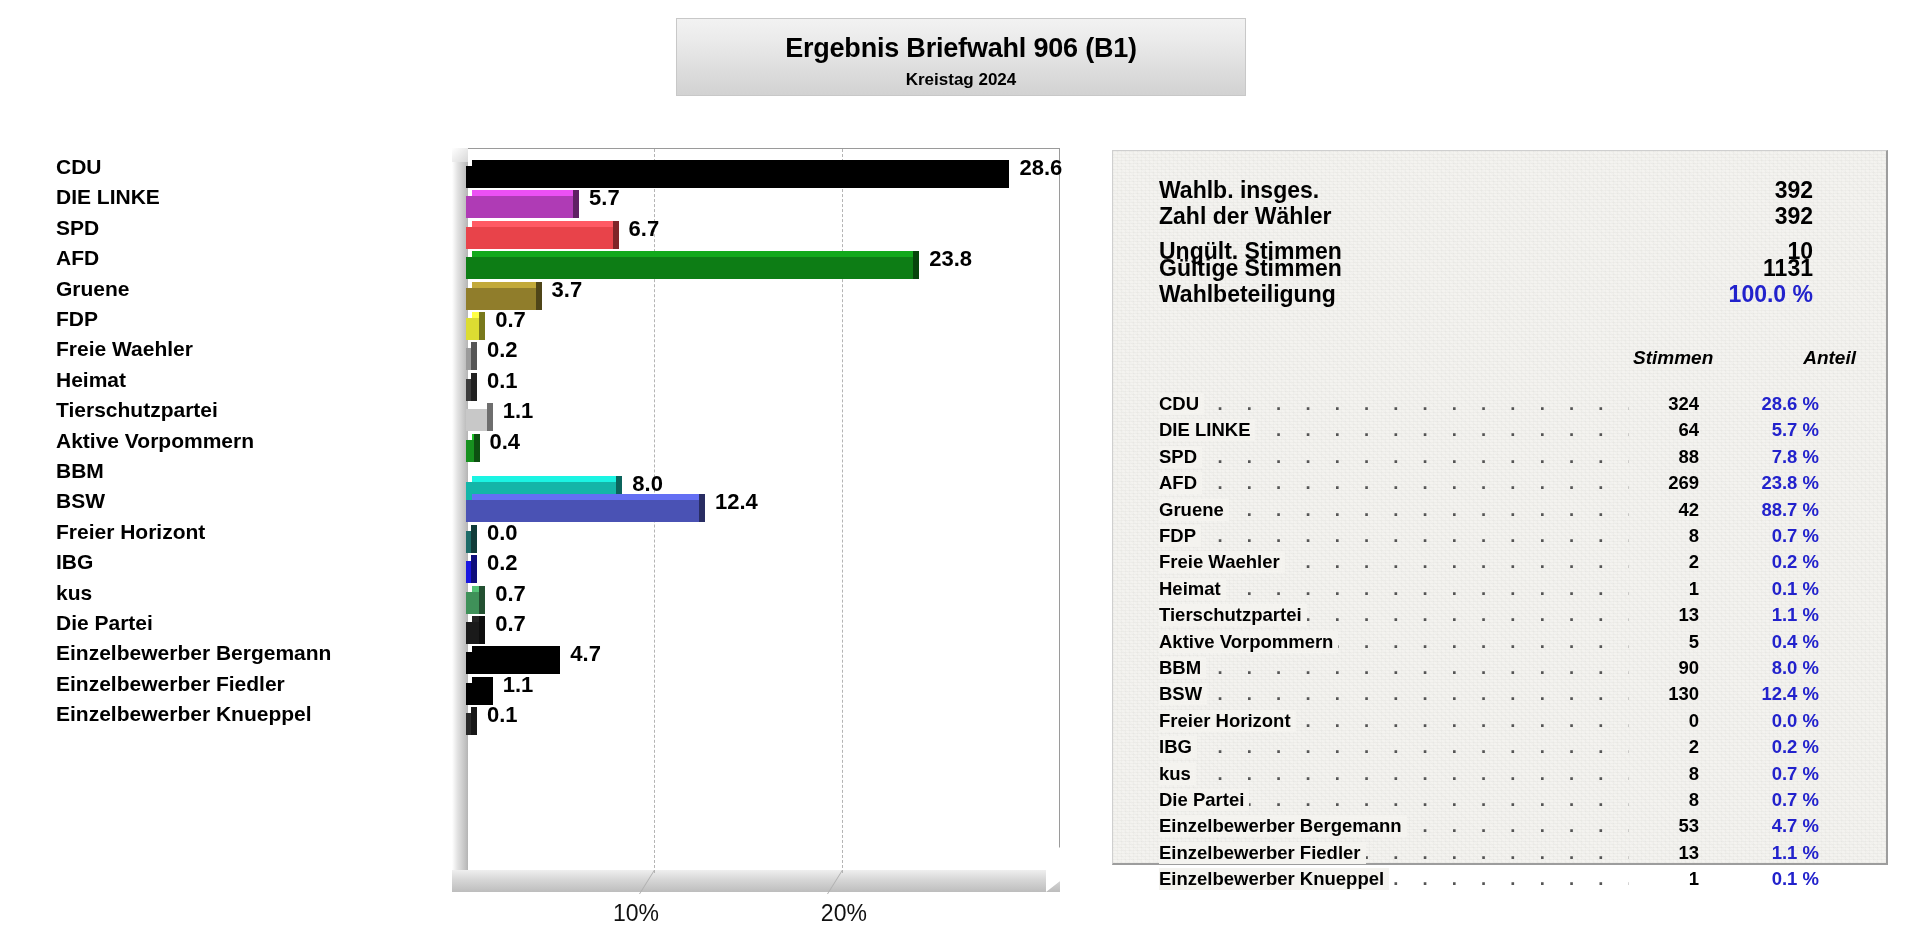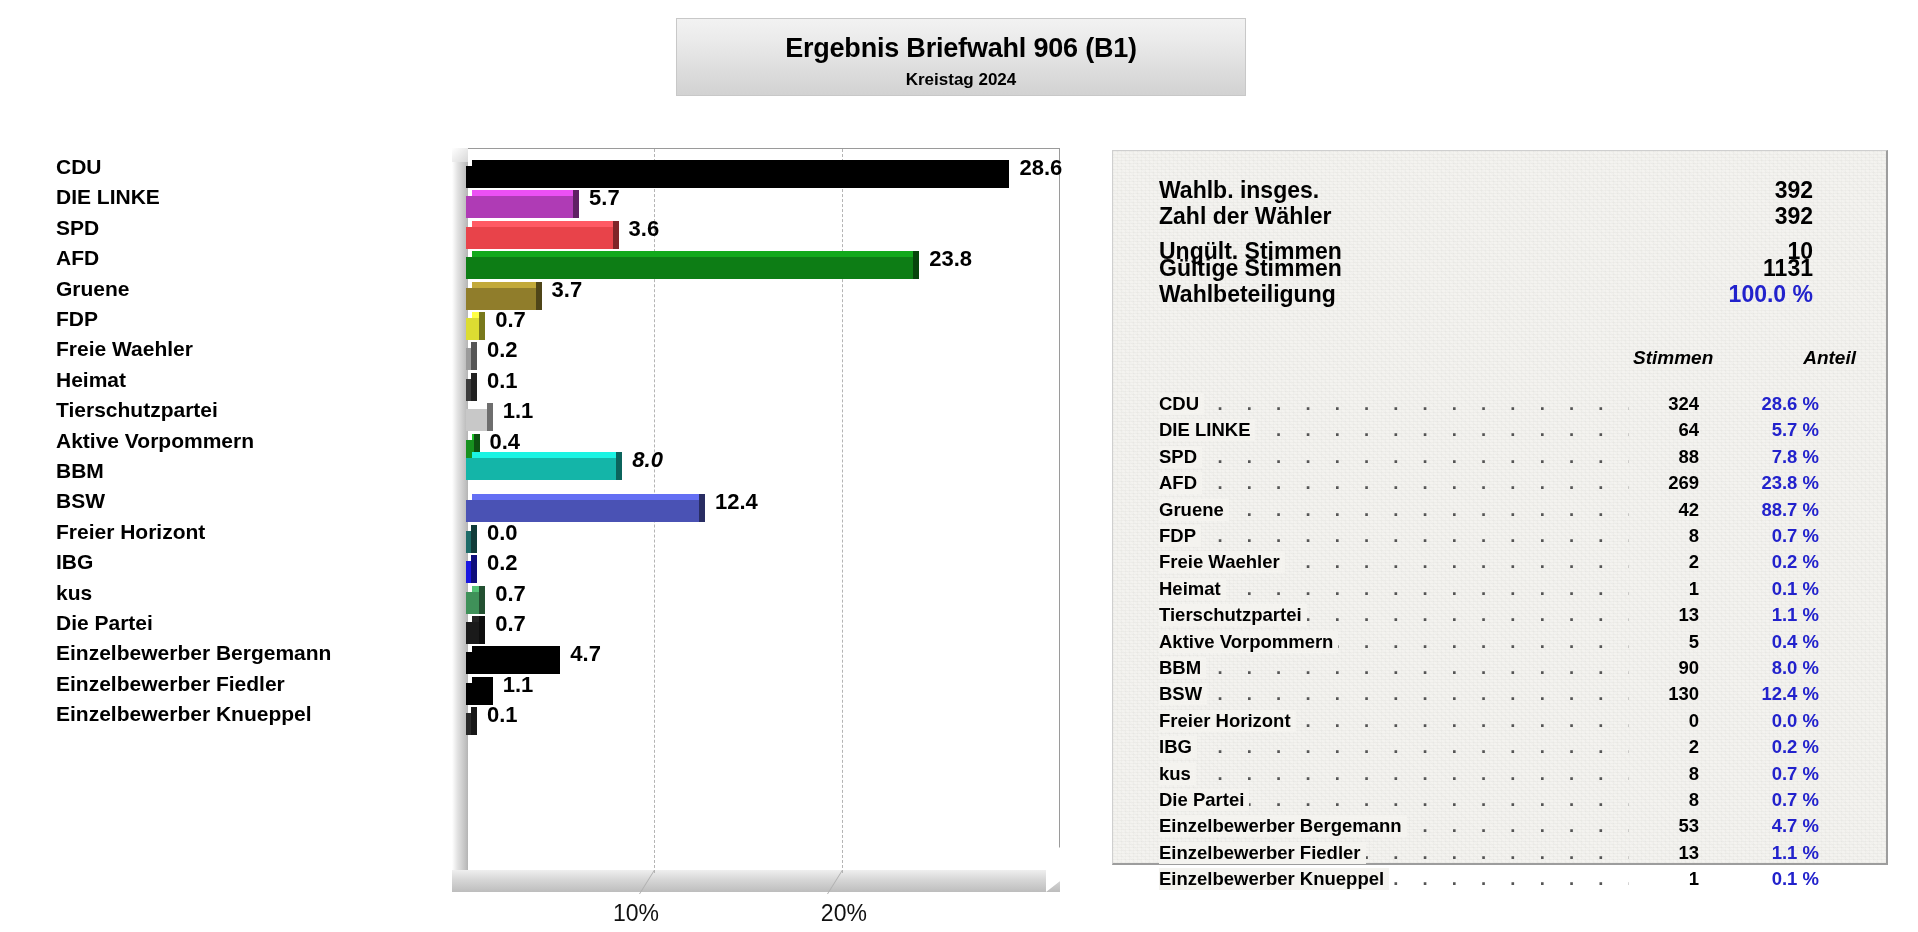--- a/index.html
+++ b/index.html
@@ -358,21 +358,21 @@
             <div class="bar-side" style="background: rgb(96, 32, 100);"></div>
           </div>
           <div class="bar-value" style="left: 137.124px;">5.7</div>
         </div>
         <div class="bar-row" style="top: 64.8px;">
           <div class="bar3d" style="width: 146.59px;">
             <div class="bar-top" style="background: rgb(255, 90, 100);"></div>
             <div class="bar-face" style="background: rgb(232, 67, 74);"></div>
             <div class="bar-side" style="background: rgb(128, 37, 41);"></div>
           </div>
-          <div class="bar-value" style="left: 176.59px;">3.6</div>
+          <div class="bar-value" style="left: 176.59px;">6.7</div>
         </div>
         <div class="bar-row" style="top: 95.2px; text-align: center;">
           <div class="bar3d" style="width: 447.289px;">
             <div class="bar-top" style="background: rgb(18, 169, 28);"></div>
             <div class="bar-face" style="background: rgb(13, 125, 21);"></div>
             <div class="bar-side" style="background: rgb(7, 69, 12);"></div>
           </div>
           <div class="bar-value" style="left: 477.289px;">23.8</div>
         </div>
         <div class="bar-row" style="top: 125.6px;">
@@ -416,21 +416,21 @@
           <div class="bar-value" style="left: 50.673px;">1.1</div>
         </div>
         <div class="bar-row" style="top: 277.6px;">
           <div class="bar3d" style="width: 7.51746px;">
             <div class="bar-top" style="background: rgb(31, 196, 42);"></div>
             <div class="bar-face" style="background: rgb(23, 145, 31);"></div>
             <div class="bar-side" style="background: rgb(13, 80, 17);"></div>
           </div>
           <div class="bar-value" style="left: 37.5175px;">0.4</div>
         </div>
-        <div class="bar-row" style="top: 296px; font-style: italic;">
+        <div class="bar-row" style="top: 320px;">
           <div class="bar3d" style="width: 150.349px;">
             <div class="bar-top" style="background: rgb(27, 244, 227);"></div>
             <div class="bar-face" style="background: rgb(20, 181, 168);"></div>
             <div class="bar-side" style="background: rgb(11, 100, 92);"></div>
           </div>
           <div class="bar-value" style="left: 180.349px;">8.0</div>
         </div>
         <div class="bar-row" style="top: 338.4px;">
           <div class="bar3d" style="width: 233.041px;">
             <div class="bar-top" style="background: rgb(100, 111, 243);"></div>

